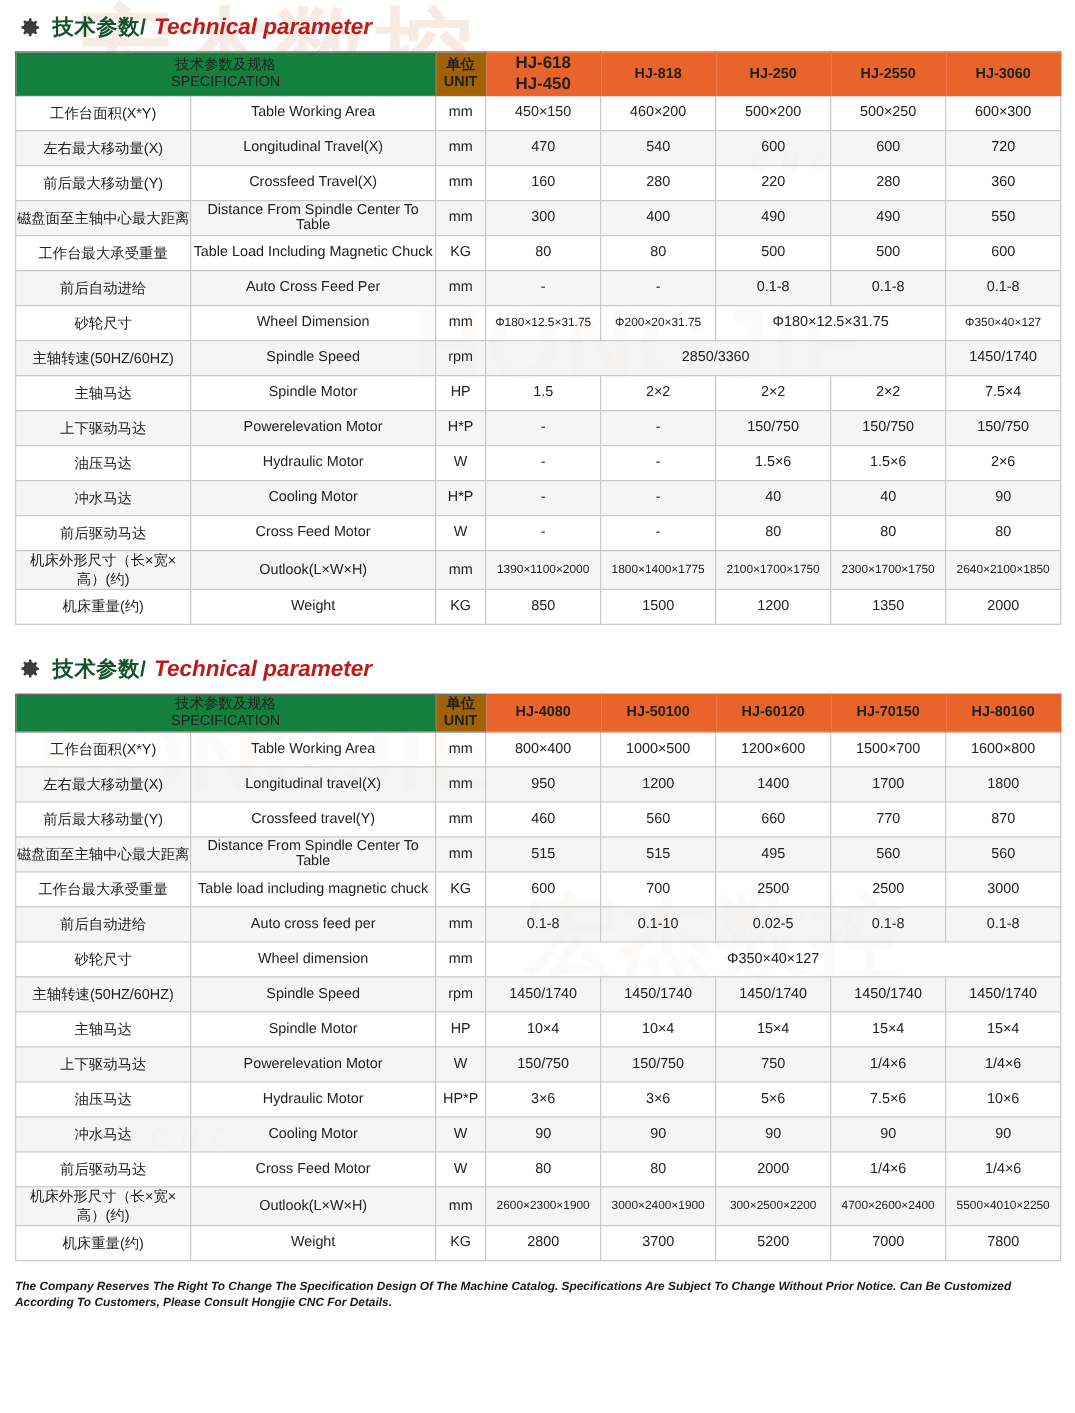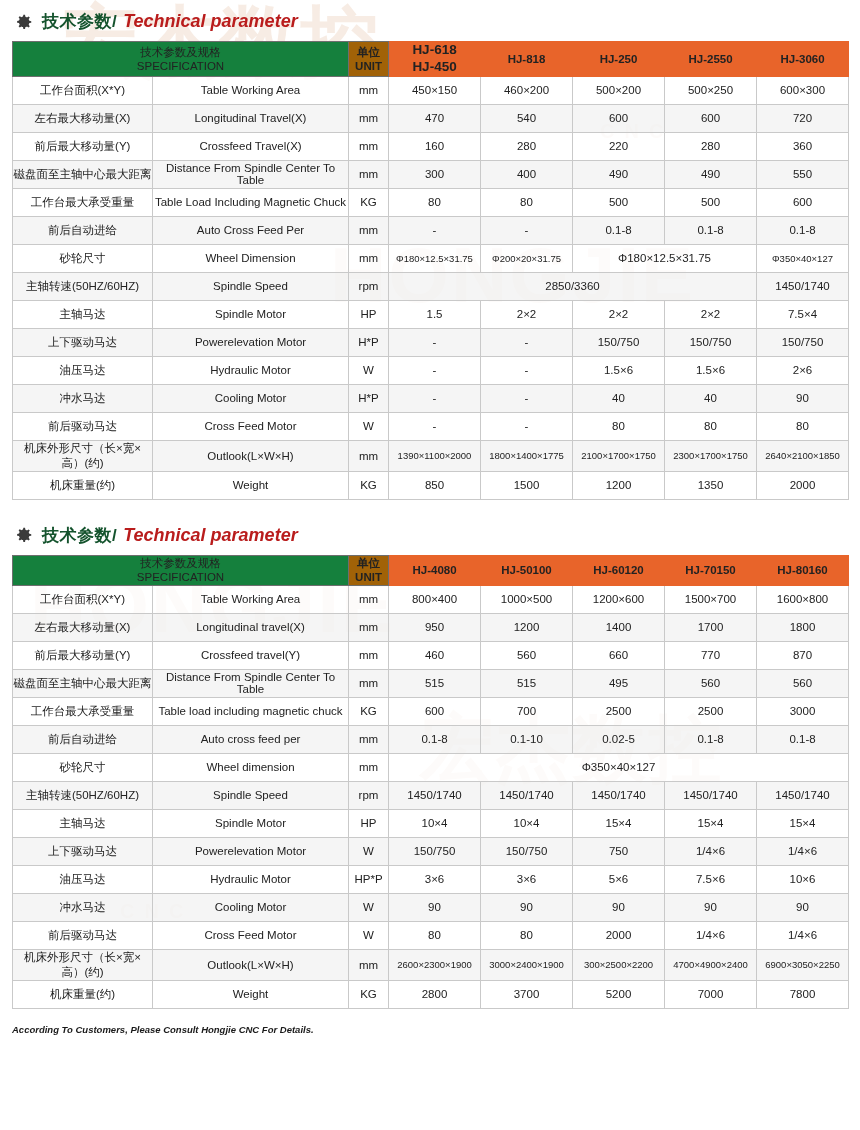--- a/index.html
+++ b/index.html
@@ -513,34 +513,35 @@
           <td class="cell-val">1/4×6</td>
           <td class="cell-val">1/4×6</td>
         </tr>
         <tr class="alt">
           <td class="cell-cn">机床外形尺寸（长×宽×高）(约)</td>
           <td class="cell-en">Outlook(L×W×H)</td>
           <td class="cell-unit">mm</td>
           <td class="cell-val small">2600×2300×1900</td>
           <td class="cell-val small">3000×2400×1900</td>
           <td class="cell-val small">300×2500×2200</td>
-          <td class="cell-val small">4700×4900×2400</td>
-          <td class="cell-val small">6900×3050×2250</td>
+          <td class="cell-val small">4700×2600×2400</td>
+          <td class="cell-val small">5500×4010×2250</td>
         </tr>
         <tr class="norm">
           <td class="cell-cn">机床重量(约)</td>
           <td class="cell-en">Weight</td>
           <td class="cell-unit">KG</td>
           <td class="cell-val">2800</td>
           <td class="cell-val">3700</td>
           <td class="cell-val">5200</td>
           <td class="cell-val">7000</td>
           <td class="cell-val">7800</td>
         </tr>
       </tbody>
     </table>
 
     <div class="footer-note">
+      <div class="en">The Company Reserves The Right To Change The Specification Design Of The Machine Catalog. Specifications Are Subject To Change Without Prior Notice. Can Be Customized</div>
       <div class="en">According To Customers, Please Consult Hongjie CNC For Details.</div>
     </div>
 
   </div>
 </div>
 
 </body></html>

